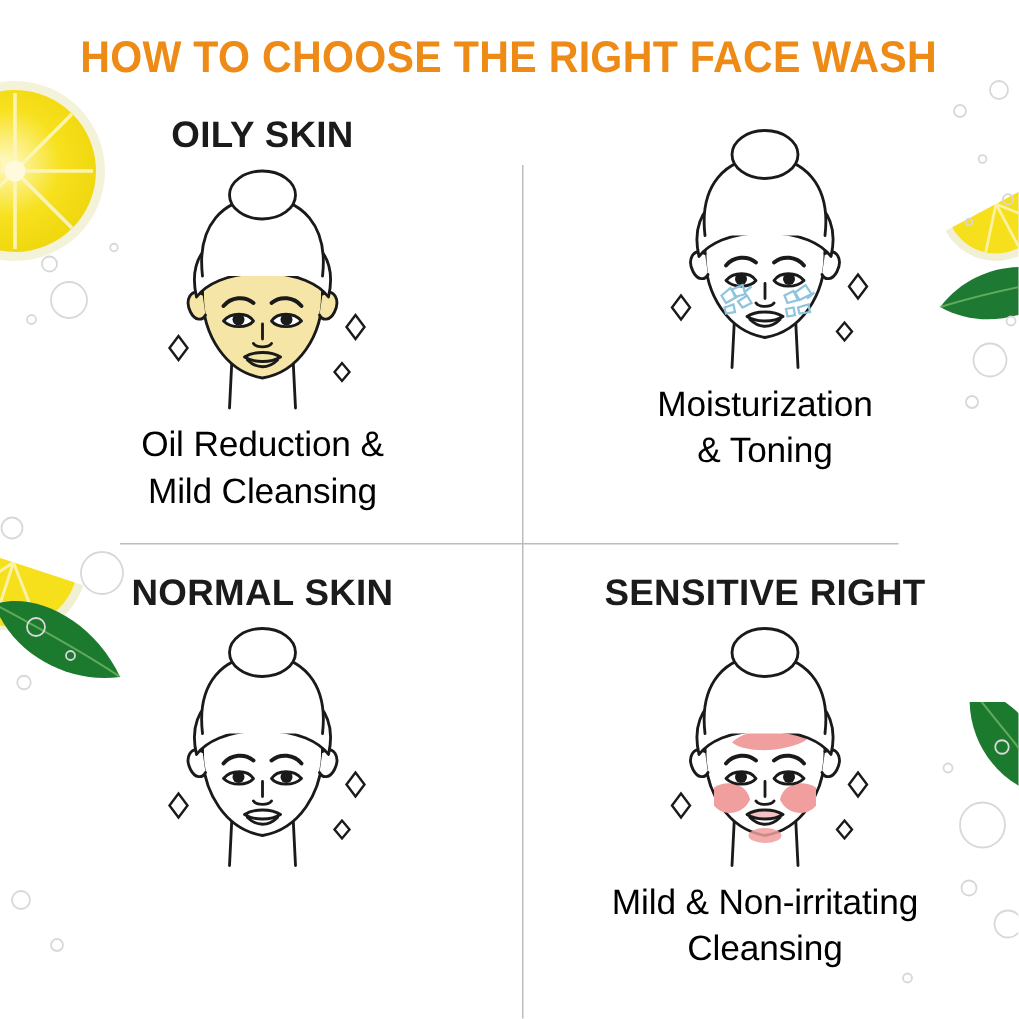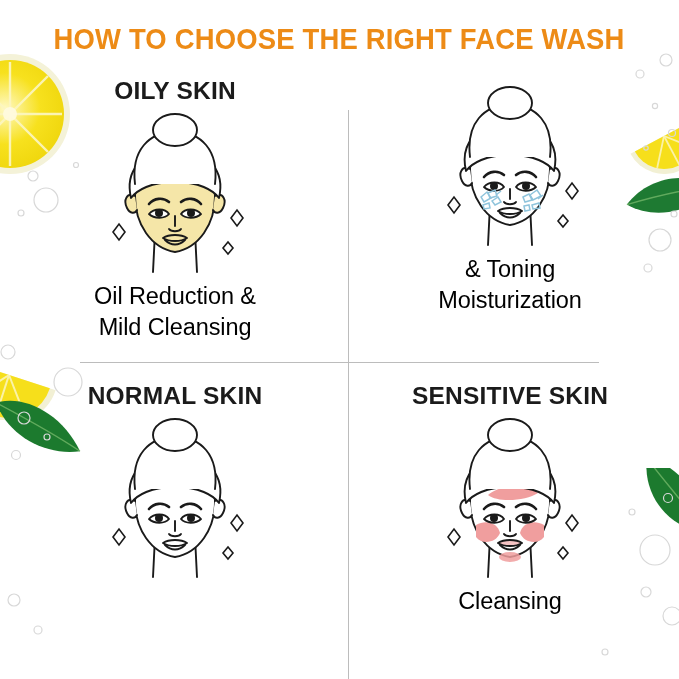--- a/index.html
+++ b/index.html
@@ -311,22 +311,22 @@
           <path d="M112 114 l5 -4"></path>
         </g>
         <g fill="none" stroke="#1a1a1a" stroke-width="1.6">
           <path d="M22 120 L28 112 L34 120 L28 128 Z"></path>
           <path d="M140 106 L146 98 L152 106 L146 114 Z"></path>
           <path d="M132 136 L137 130 L142 136 L137 142 Z"></path>
         </g>
       </svg>
     </div>
     <div class="caption">
+      <span class="ln">Moisturization</span>
       <span class="ln">&amp; Toning</span>
-      <span class="ln">Moisturization</span>
     </div>
   </div>
 
   <div class="cell cell-bl">
     <div class="cell-title">NORMAL SKIN</div>
     <div class="face-slot">
       <svg width="168" height="168" viewBox="0 0 168 168">
         <g stroke="#1a1a1a" stroke-width="1.9" fill="none" stroke-linecap="round" stroke-linejoin="round">
           <path d="M64 120 L62 160 M104 120 L106 160" fill="#fff"></path>
           <path d="M84 42 C110 42 124 60 124 84 C124 112 108 136 84 140
@@ -350,21 +350,21 @@
         <g fill="none" stroke="#1a1a1a" stroke-width="1.6">
           <path d="M22 120 L28 112 L34 120 L28 128 Z"></path>
           <path d="M140 106 L146 98 L152 106 L146 114 Z"></path>
           <path d="M132 136 L137 130 L142 136 L137 142 Z"></path>
         </g>
       </svg>
     </div>
   </div>
 
   <div class="cell cell-br">
-    <div class="cell-title">SENSITIVE SKIN</div>
+    <div class="cell-title">SENSITIVE RIGHT</div>
     <div class="face-slot">
       <svg width="168" height="168" viewBox="0 0 168 168">
         <g stroke="#1a1a1a" stroke-width="1.9" fill="none" stroke-linecap="round" stroke-linejoin="round">
           <path d="M64 120 L62 160 M104 120 L106 160" fill="#fff"></path>
           <path d="M84 42 C110 42 124 60 124 84 C124 112 108 136 84 140
                    C60 136 44 112 44 84 C44 60 58 42 84 42 Z" fill="#ffffff"></path>
           <path d="M44 84 C36 80 32 88 36 96 C39 102 44 102 46 98" fill="#ffffff"></path>
           <path d="M124 84 C132 80 136 88 132 96 C129 102 124 102 122 98" fill="#ffffff"></path>
         </g>
 
@@ -398,17 +398,18 @@
           <ellipse cx="84" cy="140" rx="11" ry="5"></ellipse>
         </g>
         <g fill="none" stroke="#1a1a1a" stroke-width="1.6">
           <path d="M22 120 L28 112 L34 120 L28 128 Z"></path>
           <path d="M140 106 L146 98 L152 106 L146 114 Z"></path>
           <path d="M132 136 L137 130 L142 136 L137 142 Z"></path>
         </g>
       </svg>
     </div>
     <div class="caption">
+      <span class="ln">Mild &amp; Non-irritating</span>
       <span class="ln">Cleansing</span>
     </div>
   </div>
 
 </div>
 
 </body></html>

